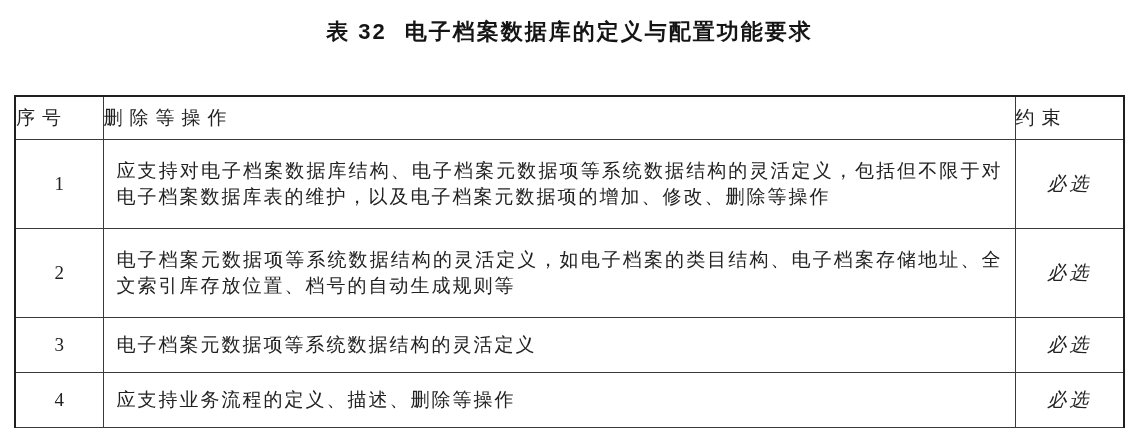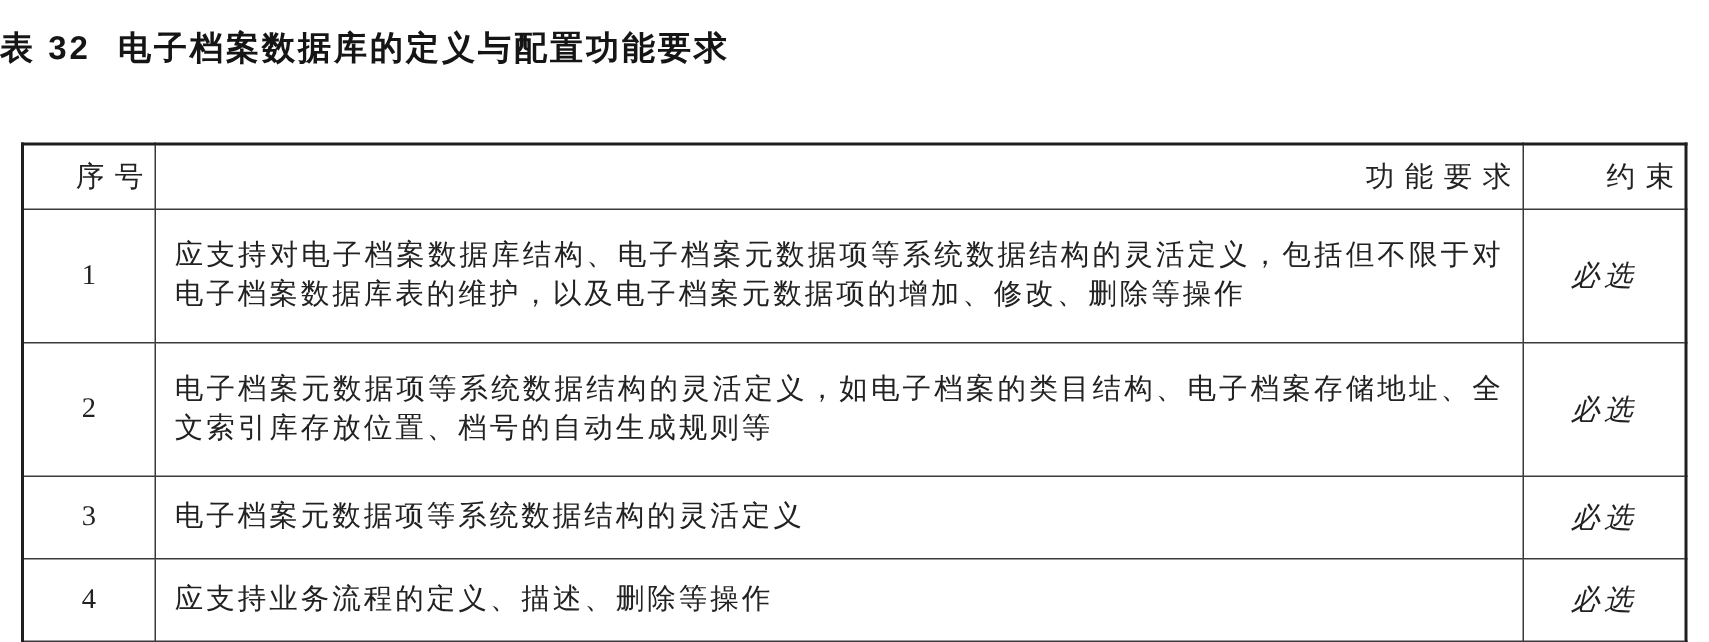--- a/index.html
+++ b/index.html
@@ -14,20 +14,21 @@
     font-family: "Liberation Serif", "DejaVu Serif", serif;
     color: #1e1e1e;
   }
   .page {
     position: relative;
     width: 1139px;
     height: 428px;
   }
   .doc-title {
     margin-top: 17px;
+    text-align: center;
     font-family: "Liberation Sans", "DejaVu Sans", sans-serif;
     font-weight: 700;
     font-size: 22px;
     letter-spacing: 2px;
     color: #151515;
     white-space: nowrap;
   }
   .doc-title .title-label {
     margin-right: 18px;
   }
@@ -48,21 +49,21 @@
   table.req-table th,
   table.req-table td {
     border: 1px solid #3a3a3a;
     font-size: 19px;
     font-weight: 400;
     vertical-align: middle;
     color: #222222;
   }
   table.req-table th {
     height: 42px;
-    text-align: right;
+    text-align: left;
     letter-spacing: 7px;
     padding: 0;
   }
   td.seq-cell {
     text-align: center;
     letter-spacing: 0;
     font-size: 19px;
   }
   td.req-cell {
     text-align: justify;
@@ -89,21 +90,21 @@
 
   <table class="req-table">
     <colgroup>
       <col class="c-seq">
       <col class="c-req">
       <col class="c-constraint">
     </colgroup>
     <thead>
       <tr>
         <th>序号</th>
-        <th>功能要求</th>
+        <th>删除等操作</th>
         <th>约束</th>
       </tr>
     </thead>
     <tbody>
       <tr class="row-tall">
         <td class="seq-cell">1</td>
         <td class="req-cell">应支持对电子档案数据库结构、电子档案元数据项等系统数据结构的灵活定义，包括但不限于对电子档案数据库表的维护，以及电子档案元数据项的增加、修改、删除等操作</td>
         <td class="constraint-cell">必选</td>
       </tr>
       <tr class="row-tall">

